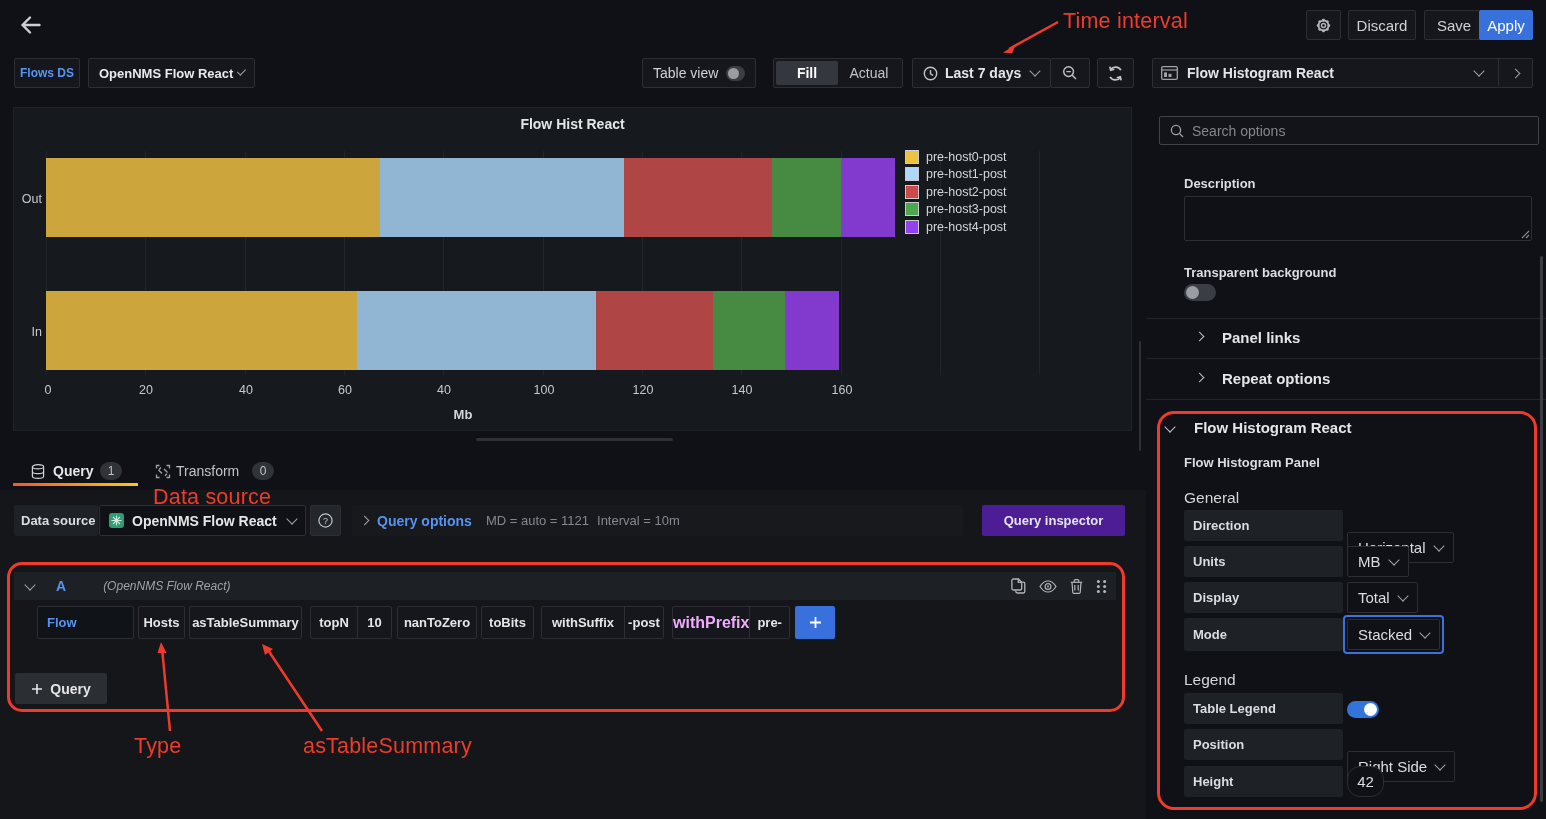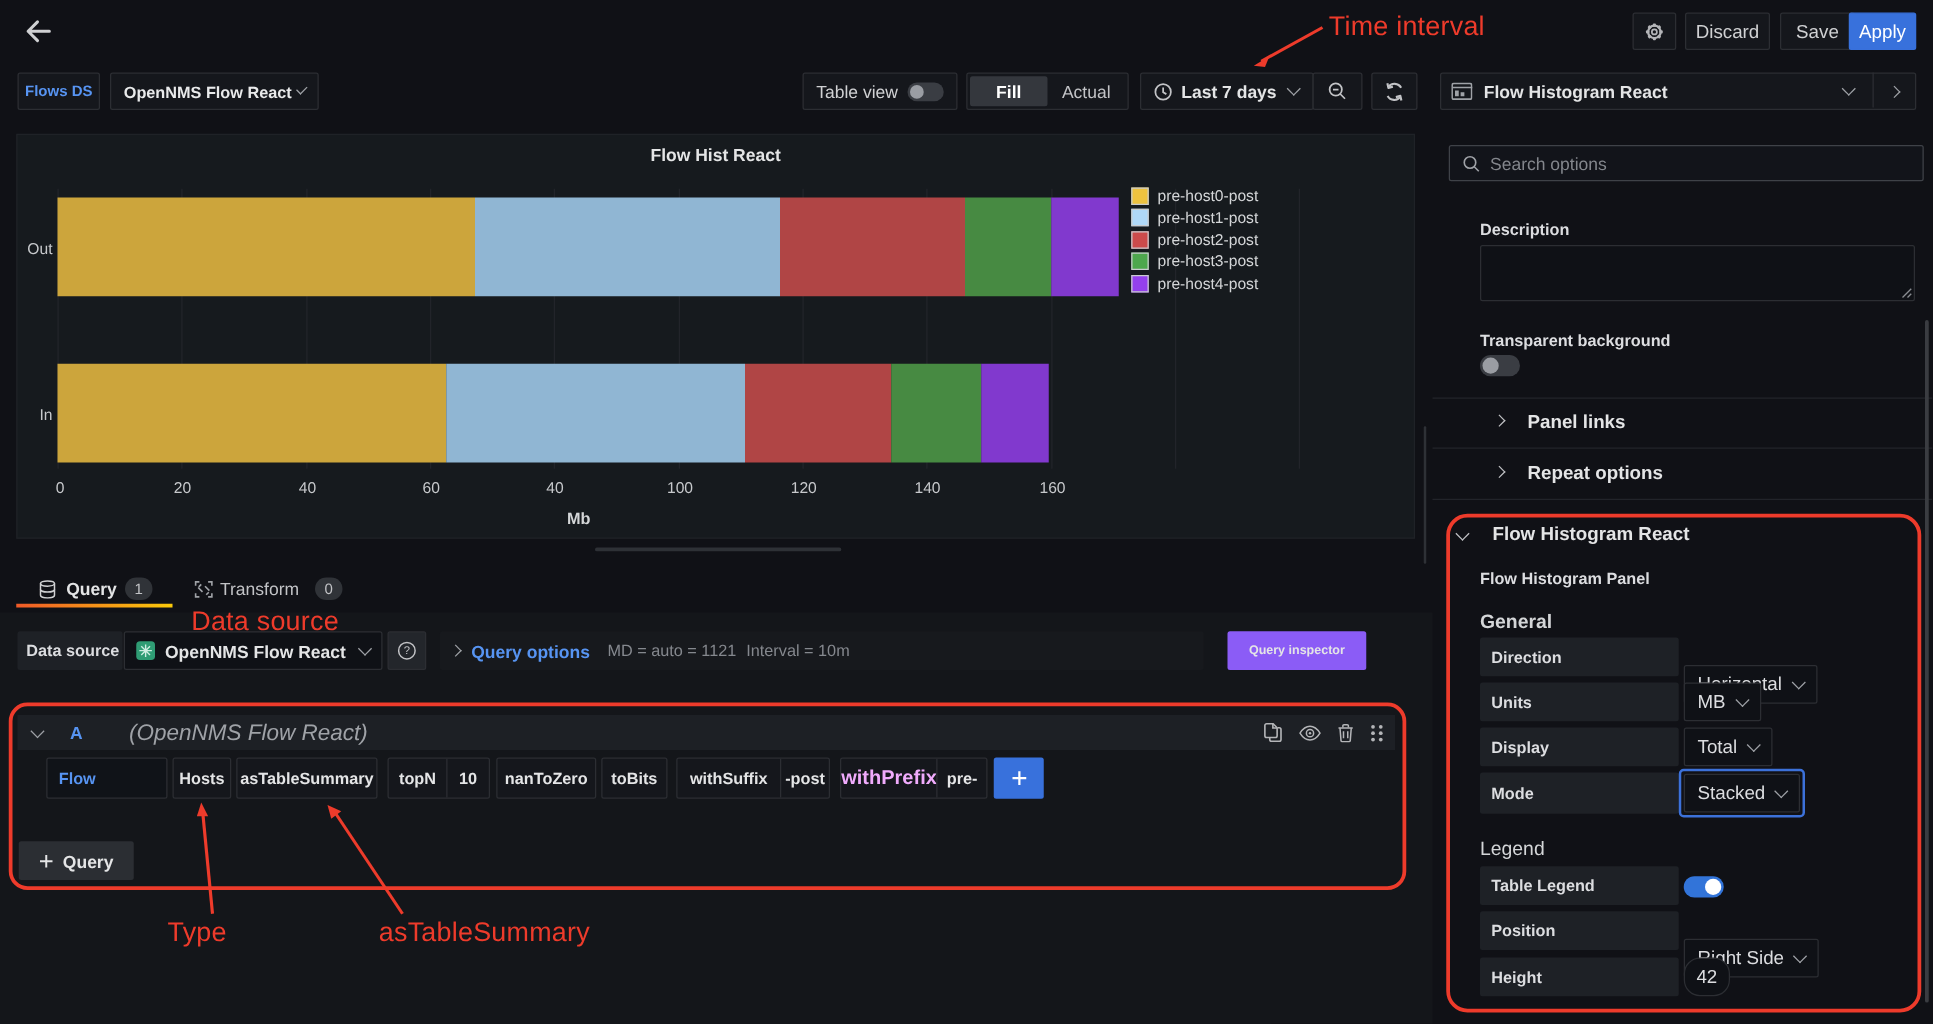--- a/index.html
+++ b/index.html
@@ -54,21 +54,21 @@
   <div class="btn" style="left:1479px;top:10px;width:54px;font-size:15px;background:#3871dc;border-color:#3871dc;color:#fff;">Apply</div>
 
   <div class="btn" style="left:14px;top:58px;width:66px;">
       <span style="color:#5794f2;font-size:12px;font-weight:700;">Flows DS</span>
     </div>
   <div class="btn" style="left:88px;top:58px;width:167px;justify-content:flex-start;padding:0 10px;">
     <span style="color:#e9eaeb;font-size:13px;font-weight:600;">OpenNMS Flow React</span>
     <span class="chev" style="margin-left:6px;margin-top:-4px;"></span>
   </div>
 
-  <div class="btn" style="left:642px;top:58px;width:124px;justify-content:flex-start;padding:0 10px;">
+  <div class="btn" style="left:642px;top:58px;width:114px;justify-content:flex-start;padding:0 10px;">
     <span style="font-size:14px;color:#d0d1d3;">Table view</span>
     <span style="margin-left:8px;width:29px;height:15px;border-radius:8px;background:#3a3d43;position:relative;display:inline-block;">
       <span style="position:absolute;left:2px;top:2px;width:11px;height:11px;border-radius:50%;background:#9a9da3;"></span>
     </span>
   </div>
 
   <div class="btn" style="left:773px;top:58px;width:130px;padding:2px;justify-content:flex-start;">
     <span style="width:62px;height:24px;background:#34373d;border-radius:2px;display:flex;align-items:center;justify-content:center;color:#fff;font-weight:700;font-size:14px;">Fill</span>
     <span style="flex:1;display:flex;align-items:center;justify-content:center;color:#c2c3c6;font-size:14px;">Actual</span>
   </div>
@@ -219,26 +219,26 @@
         <circle cx="7.5" cy="7.5" r="6.6" stroke="#c2c3c6" stroke-width="1.2" fill="none"></circle>
         <text x="7.5" y="10.6" text-anchor="middle" font-size="9" fill="#c2c3c6" font-family="Liberation Sans">?</text>
       </svg>
   </div>
   <div class="abs" style="left:352px;top:505px;width:611px;height:31px;background:#17191d;border-radius:2px;display:flex;align-items:center;">
     <span class="chevr" style="margin-left:9px;"></span>
     <span style="margin-left:9px;font-size:14px;font-weight:600;color:#5794f2;">Query options</span>
     <span style="margin-left:14px;font-size:13px;color:#85888e;">MD = auto = 1121</span>
     <span style="margin-left:8px;font-size:13px;color:#85888e;">Interval = 10m</span>
   </div>
-  <div class="abs" style="left:982px;top:505px;width:111px;height:31px;background:#8b5cf6;border-radius:2px;display:flex;align-items:center;justify-content:center;font-size:10px;font-weight:600;color:#e4e5e6;">Query inspector</div>
+  <div class="abs" style="left:982px;top:505px;width:143px;height:31px;background:#4c1d95;border-radius:2px;display:flex;align-items:center;justify-content:center;font-size:13px;font-weight:600;color:#e4e5e6;">Query inspector</div>
 
   <div class="abs" style="left:14px;top:572px;width:1102px;height:28px;background:#1d2025;display:flex;align-items:center;">
     <span class="chev" style="margin-left:12px;margin-top:-3px;"></span>
     <span style="margin-left:22px;font-size:14px;font-weight:700;color:#5794f2;">A</span>
-    <span style="margin-left:37px;font-size:18px;font-style:italic;color:#9fa2a7;">(OpenNMS Flow React)</span>
+    <span style="margin-left:37px;font-size:12px;font-style:italic;color:#9fa2a7;">(OpenNMS Flow React)</span>
     <span style="position:absolute;left:997px;display:flex;align-items:center;gap:13px;">
       <svg width="15" height="16" viewBox="0 0 15 16">
           <g stroke="#b4b5b8" stroke-width="1.3" fill="none">
             <path d="M11.2 4.2 h1.2 a1.4 1.4 0 0 1 1.4 1.4 v8 a1.4 1.4 0 0 1 -1.4 1.4 h-6.2 a1.4 1.4 0 0 1 -1.4 -1.4 v-1.2"></path>
             <path d="M2.3 1 h5.2 l3.2 3.2 v6.4 a1.4 1.4 0 0 1 -1.4 1.4 h-7 a1.4 1.4 0 0 1 -1.4 -1.4 v-8.2 a1.4 1.4 0 0 1 1.4 -1.4 z"></path>
             <path d="M7.3 1 v3.4 h3.4"></path>
           </g>
         </svg>
       <svg width="18" height="13" viewBox="0 0 18 13">
           <g stroke="#b4b5b8" stroke-width="1.2" fill="none">
@@ -327,21 +327,21 @@
   <span class="chevr" style="position:absolute;left:1196px;top:333px;border-color:#c2c3c6;"></span>
   <div class="abs" style="left:1222px;top:329px;font-size:15px;font-weight:700;color:#e4e5e6;">Panel links</div>
   <div class="divider" style="top:358px;"></div>
   <span class="chevr" style="position:absolute;left:1196px;top:374px;border-color:#c2c3c6;"></span>
   <div class="abs" style="left:1222px;top:370px;font-size:15px;font-weight:700;color:#e4e5e6;">Repeat options</div>
   <div class="divider" style="top:399px;"></div>
 
   <span class="chev" style="position:absolute;left:1166px;top:423px;border-color:#c2c3c6;"></span>
   <div class="abs" style="left:1194px;top:419px;font-size:15px;font-weight:700;color:#e4e5e6;">Flow Histogram React</div>
   <div class="abs" style="left:1184px;top:455px;font-size:13px;font-weight:700;color:#dcdde0;">Flow Histogram Panel</div>
-  <div class="abs" style="left:1184px;top:489px;font-size:15.5px;color:#d4d6d8;font-weight:bold;">General</div>
+  <div class="abs" style="left:1184px;top:489px;font-size:15.5px;color:#d4d6d8;">General</div>
 
   <div class="lblbox" style="top:510px;">Direction</div>
   <div class="ctrl" style="top:532px;">Horizontal<span class="chev"></span></div>
   <div class="lblbox" style="top:546px;">Units</div>
   <div class="ctrl" style="top:546px;">MB<span class="chev"></span></div>
   <div class="lblbox" style="top:582px;">Display</div>
   <div class="ctrl" style="top:582px;">Total<span class="chev"></span></div>
   <div class="lblbox" style="top:618px;height:33px;">Mode</div>
   <div class="abs" style="left:1343px;top:615px;border:2px solid #3c71d9;border-radius:4px;padding:2px;">
     <div style="height:31px;background:#0f1116;border:1px solid #2c2e33;border-radius:2px;color:#dcdde0;font-size:15px;display:flex;align-items:center;padding:0 10px;">Stacked<span class="chev" style="margin-left:9px;margin-top:-4px;"></span></div>

